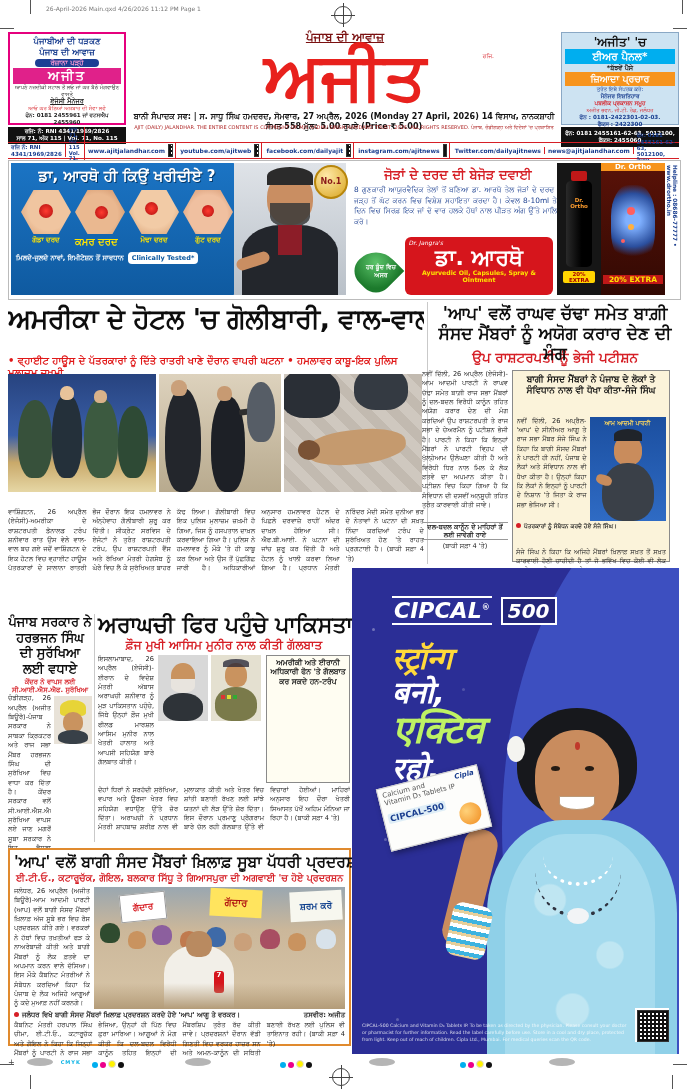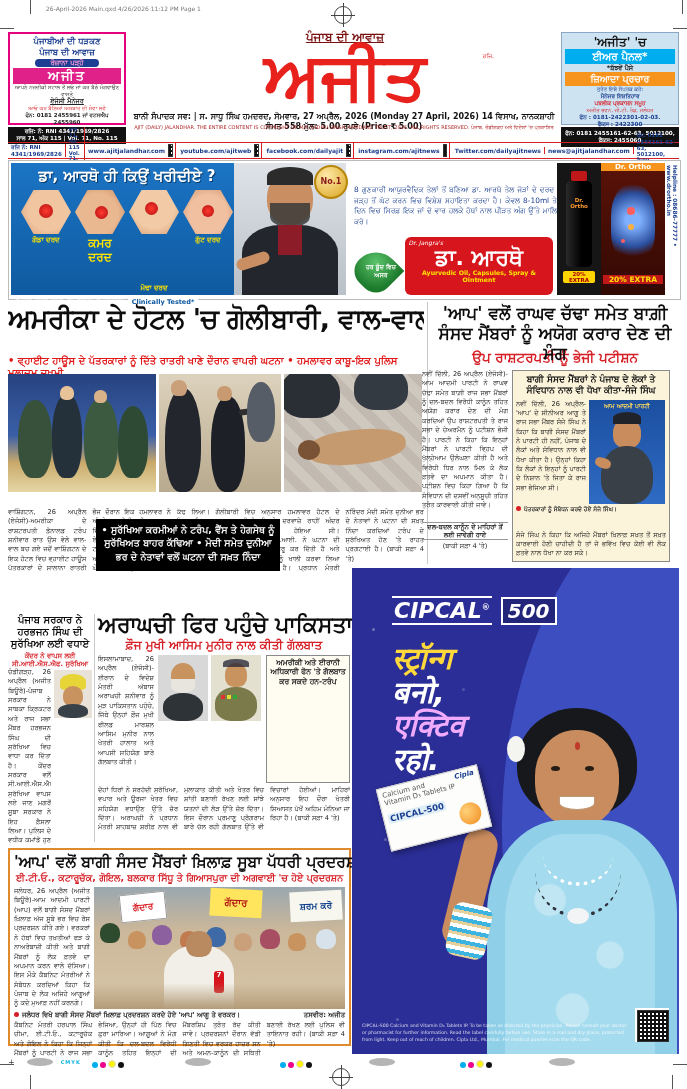--- a/index.html
+++ b/index.html
@@ -113,39 +113,40 @@
           </div>
         <div class="hex" style="width:50px;height:44px;background:radial-gradient(circle at 50% 40%,#f2cba6 55%,#d49c72);position:relative;">
             <div class="abs" style="left:16px;top:12px;width:13px;height:13px;border-radius:50%;background:radial-gradient(#ff3b30,#b00f0f);"></div>
           </div>
         <div class="hex" style="width:50px;height:44px;background:radial-gradient(circle at 50% 55%,#f0c0a0 55%,#cf9068);position:relative;">
             <div class="abs" style="left:19px;top:15px;width:12px;height:12px;border-radius:50%;background:radial-gradient(#ff3b30,#b00f0f);"></div>
           </div>
       </div>
       <div style="display:flex;gap:4px;justify-content:center;margin-top:2px;">
         <span class="b" style="font-size:7px;color:#ffe400;width:50px;text-align:center;">ਗੋਡਾ ਦਰਦ</span>
-        <span class="b" style="font-size:12px;color:#ffe400;width:50px;text-align:center;">ਕਮਰ ਦਰਦ</span>
-        <span class="b" style="font-size:7px;color:#ffe400;width:50px;text-align:center;margin-top:48px;">ਮੋਢਾ ਦਰਦ</span>
+        <span class="b" style="font-size:10px;color:#ffe400;width:50px;">ਕਮਰ ਦਰਦ</span>
+        <span class="b" style="font-size:7px;color:#ffe400;width:50px;text-align:center;">ਮੋਢਾ ਦਰਦ</span>
         <span class="b" style="font-size:7px;color:#ffe400;width:50px;text-align:center;">ਗੁੱਟ ਦਰਦ</span>
       </div>
       <div style="display:flex;align-items:center;gap:4px;margin-top:4px;">
         <span class="w b" style="font-size:6.8px;">ਮਿਲਦੇ-ਜੁਲਦੇ ਨਾਵਾਂ, ਇਮੀਟੇਸ਼ਨ ਤੋਂ ਸਾਵਧਾਨ</span>
         <span class="c" style="background:#fff;border-radius:4px;font-size:6.5px;font-weight:bold;color:#0f5aa0;padding:2px 4px;">Clinically Tested*</span>
       </div>
     </div>
 
     <div class="abs" style="left:225px;top:2px;width:112px;height:132px;background:linear-gradient(180deg,#dfe3e8,#b9c0c8);overflow:hidden;">
       <div class="abs" style="left:33px;top:10px;width:46px;height:52px;border-radius:46%;background:#c98e62;"></div>
       <div class="abs" style="left:33px;top:4px;width:46px;height:18px;border-radius:50% 50% 0 0;background:#2b2b2b;"></div>
       <div class="abs" style="left:36px;top:40px;width:40px;height:24px;border-radius:0 0 45% 45%;background:#3a3a3a;opacity:.85;"></div>
       <div class="abs" style="left:8px;top:62px;width:96px;height:70px;border-radius:40% 40% 0 0;background:#23262c;"></div>
       <div class="abs" style="left:44px;top:62px;width:24px;height:30px;background:#8c1d28;"></div>
       <div class="abs" style="left:2px;top:92px;width:34px;height:12px;border-radius:8px;background:#c98e62;transform:rotate(-18deg);"></div>
     </div>
     <div class="abs c" style="left:305px;top:4px;width:34px;height:34px;border-radius:50%;background:radial-gradient(circle at 35% 30%,#ffe9a8,#d9a520);border:2px solid #b8860b;box-sizing:border-box;font-size:8px;font-weight:bold;color:#8b1a1a;line-height:30px;">No.1</div>
+    <div class="abs c red b" style="left:345px;top:6px;width:208px;font-size:13px;">ਜੋੜਾਂ ਦੇ ਦਰਦ ਦੀ ਬੇਜੋੜ ਦਵਾਈ</div>
     <div class="abs j" style="left:345px;top:24px;width:208px;font-size:7.4px;line-height:1.45;color:#1a3e8f;">8 ਗੁਣਕਾਰੀ ਆਯੁਰਵੈਦਿਕ ਤੇਲਾਂ ਤੋਂ ਬਣਿਆ ਡਾ. ਆਰਥੋ ਤੇਲ ਜੋੜਾਂ ਦੇ ਦਰਦ ਨੂੰ ਜੜ੍ਹ ਤੋਂ ਘੱਟ ਕਰਨ ਵਿਚ ਵਿਸ਼ੇਸ਼ ਸਹਾਇਤਾ ਕਰਦਾ ਹੈ। ਕੇਵਲ 8-10ml ਤੇਲ ਦਿਨ ਵਿਚ ਸਿਰਫ਼ ਇਕ ਜਾਂ ਦੋ ਵਾਰ ਹਲਕੇ ਹੱਥਾਂ ਨਾਲ ਪੀੜਤ ਅੰਗ ਉੱਤੇ ਮਾਲਿਸ਼ ਕਰੋ।</div>
     <div class="abs" style="left:347px;top:90px;">
       <div class="drop c">
           <span class="w b" style="font-size:6.2px;padding-top:10px;">ਹਰ ਬੂੰਦ ਵਿਚ ਅਸਰ</span>
         </div>
     </div>
     <div class="abs" style="left:396px;top:76px;width:148px;height:58px;background:#d6151c;border-radius:6px;padding:2px 4px;box-sizing:border-box;">
       <div class="w" style="font-size:6px;font-style:italic;">Dr. Jangra's</div>
       <div class="w b c" style="font-size:22px;line-height:1.05;">ਡਾ. ਆਰਥੋ</div>
       <div class="c" style="font-size:6.2px;color:#ffe400;font-weight:bold;">Ayurvedic Oil, Capsules, Spray &amp; Ointment</div>
@@ -187,52 +188,51 @@
     </div>
     <div class="photo" style="width:138px;height:118px;background:repeating-linear-gradient(45deg,#cfc8bf 0 10px,#c2bab0 10px 20px);">
       <div class="fg" style="left:-4px;top:-6px;width:60px;height:50px;background:#2a2f36;"></div>
       <div class="fg" style="left:70px;top:-8px;width:54px;height:44px;background:#343a42;"></div>
       <div class="abs" style="left:22px;top:56px;width:100px;height:34px;border-radius:45%;background:#c59a6e;transform:rotate(-6deg);"></div>
       <div class="abs" style="left:14px;top:66px;width:22px;height:20px;border-radius:50%;background:#7a5235;"></div>
     </div>
   </div>
 
   <div class="abs cols5 bodytxt j" style="left:8px;top:508px;width:416px;height:102px;overflow:hidden;">ਵਾਸ਼ਿੰਗਟਨ, 26 ਅਪ੍ਰੈਲ (ਏਜੰਸੀ)-ਅਮਰੀਕਾ ਦੇ ਰਾਸ਼ਟਰਪਤੀ ਡੋਨਾਲਡ ਟਰੰਪ ਸ਼ਨੀਵਾਰ ਰਾਤ ਉਸ ਵੇਲੇ ਵਾਲ-ਵਾਲ ਬਚ ਗਏ ਜਦੋਂ ਵਾਸ਼ਿੰਗਟਨ ਦੇ ਇਕ ਹੋਟਲ ਵਿਚ ਵ੍ਹਾਈਟ ਹਾਊਸ ਪੱਤਰਕਾਰਾਂ ਦੇ ਸਾਲਾਨਾ ਰਾਤਰੀ ਭੋਜ ਦੌਰਾਨ ਇਕ ਹਮਲਾਵਰ ਨੇ ਅੰਨ੍ਹੇਵਾਹ ਗੋਲੀਬਾਰੀ ਸ਼ੁਰੂ ਕਰ ਦਿੱਤੀ। ਸੀਕ੍ਰੇਟ ਸਰਵਿਸ ਦੇ ਏਜੰਟਾਂ ਨੇ ਤੁਰੰਤ ਰਾਸ਼ਟਰਪਤੀ ਟਰੰਪ, ਉਪ ਰਾਸ਼ਟਰਪਤੀ ਵੈਂਸ ਅਤੇ ਰੱਖਿਆ ਮੰਤਰੀ ਹੇਗਸੇਥ ਨੂੰ ਘੇਰੇ ਵਿਚ ਲੈ ਕੇ ਸੁਰੱਖਿਅਤ ਬਾਹਰ ਕੱਢ ਲਿਆ। ਗੋਲੀਬਾਰੀ ਵਿਚ ਇਕ ਪੁਲਿਸ ਮੁਲਾਜ਼ਮ ਜ਼ਖ਼ਮੀ ਹੋ ਗਿਆ, ਜਿਸ ਨੂੰ ਹਸਪਤਾਲ ਦਾਖ਼ਲ ਕਰਵਾਇਆ ਗਿਆ ਹੈ। ਪੁਲਿਸ ਨੇ ਹਮਲਾਵਰ ਨੂੰ ਮੌਕੇ 'ਤੇ ਹੀ ਕਾਬੂ ਕਰ ਲਿਆ ਅਤੇ ਉਸ ਤੋਂ ਪੁੱਛਗਿੱਛ ਜਾਰੀ ਹੈ। ਅਧਿਕਾਰੀਆਂ ਅਨੁਸਾਰ ਹਮਲਾਵਰ ਹੋਟਲ ਦੇ ਪਿਛਲੇ ਦਰਵਾਜ਼ੇ ਰਾਹੀਂ ਅੰਦਰ ਦਾਖ਼ਲ ਹੋਇਆ ਸੀ। ਐਫ.ਬੀ.ਆਈ. ਨੇ ਘਟਨਾ ਦੀ ਜਾਂਚ ਸ਼ੁਰੂ ਕਰ ਦਿੱਤੀ ਹੈ ਅਤੇ ਹੋਟਲ ਨੂੰ ਖਾਲੀ ਕਰਵਾ ਲਿਆ ਗਿਆ ਹੈ। ਪ੍ਰਧਾਨ ਮੰਤਰੀ ਨਰਿੰਦਰ ਮੋਦੀ ਸਮੇਤ ਦੁਨੀਆ ਭਰ ਦੇ ਨੇਤਾਵਾਂ ਨੇ ਘਟਨਾ ਦੀ ਸਖ਼ਤ ਨਿੰਦਾ ਕਰਦਿਆਂ ਟਰੰਪ ਦੇ ਸੁਰੱਖਿਅਤ ਹੋਣ 'ਤੇ ਰਾਹਤ ਪ੍ਰਗਟਾਈ ਹੈ। (ਬਾਕੀ ਸਫ਼ਾ 4 'ਤੇ)</div>
-  <div class="abs c w b" style="left:96px;top:519px;width:184px;height:52px;background:#000;font-size:9.5px;line-height:1.4;padding:4px 5px;box-sizing:border-box;">• ਸੁਰੱਖਿਆ ਕਰਮੀਆਂ ਨੇ ਟਰੰਪ, ਵੈਂਸ ਤੇ ਹੇਗਸੇਥ ਨੂੰ ਸੁਰੱਖਿਅਤ ਬਾਹਰ ਕੱਢਿਆ • ਮੋਦੀ ਸਮੇਤ ਦੁਨੀਆ ਭਰ ਦੇ ਨੇਤਾਵਾਂ ਵਲੋਂ ਘਟਨਾ ਦੀ ਸਖ਼ਤ ਨਿੰਦਾ</div>
 
   <div class="colrule" style="left:427px;top:302px;height:262px;"></div>
 
   <div class="abs b c red" style="left:431px;top:349px;width:248px;font-size:13.5px;">ਉਪ ਰਾਸ਼ਟਰਪਤੀ ਨੂੰ ਭੇਜੀ ਪਟੀਸ਼ਨ</div>
   <div class="abs b c" style="left:431px;top:303px;width:248px;font-size:17px;line-height:1.18;color:#0d0d0d;">'ਆਪ' ਵਲੋਂ ਰਾਘਵ ਚੱਢਾ ਸਮੇਤ ਬਾਗ਼ੀ ਸੰਸਦ ਮੈਂਬਰਾਂ ਨੂੰ ਅਯੋਗ ਕਰਾਰ ਦੇਣ ਦੀ ਮੰਗ</div>
   <div class="abs" style="left:422px;top:370px;width:248px;height:192px;display:flex;gap:4px;">
     <div style="width:86px;display:flex;flex-direction:column;">
       <div class="bodytxt j" style="height:150px;overflow:hidden;">ਨਵੀਂ ਦਿੱਲੀ, 26 ਅਪ੍ਰੈਲ (ਏਜੰਸੀ)-ਆਮ ਆਦਮੀ ਪਾਰਟੀ ਨੇ ਰਾਘਵ ਚੱਢਾ ਸਮੇਤ ਬਾਗ਼ੀ ਰਾਜ ਸਭਾ ਮੈਂਬਰਾਂ ਨੂੰ ਦਲ-ਬਦਲ ਵਿਰੋਧੀ ਕਾਨੂੰਨ ਤਹਿਤ ਅਯੋਗ ਕਰਾਰ ਦੇਣ ਦੀ ਮੰਗ ਕਰਦਿਆਂ ਉਪ ਰਾਸ਼ਟਰਪਤੀ ਤੇ ਰਾਜ ਸਭਾ ਦੇ ਚੇਅਰਮੈਨ ਨੂੰ ਪਟੀਸ਼ਨ ਭੇਜੀ ਹੈ। ਪਾਰਟੀ ਨੇ ਕਿਹਾ ਕਿ ਇਨ੍ਹਾਂ ਮੈਂਬਰਾਂ ਨੇ ਪਾਰਟੀ ਵ੍ਹਿਪ ਦੀ ਖੁੱਲ੍ਹੇਆਮ ਉਲੰਘਣਾ ਕੀਤੀ ਹੈ ਅਤੇ ਵਿਰੋਧੀ ਧਿਰ ਨਾਲ ਮਿਲ ਕੇ ਲੋਕ ਫ਼ਤਵੇ ਦਾ ਅਪਮਾਨ ਕੀਤਾ ਹੈ। ਪਟੀਸ਼ਨ ਵਿਚ ਕਿਹਾ ਗਿਆ ਹੈ ਕਿ ਸੰਵਿਧਾਨ ਦੀ ਦਸਵੀਂ ਅਨੁਸੂਚੀ ਤਹਿਤ ਤੁਰੰਤ ਕਾਰਵਾਈ ਕੀਤੀ ਜਾਵੇ।</div>
       <div class="b c" style="font-size:6.6px;margin-top:2px;border-top:1px solid #999;border-bottom:1px solid #999;">ਦਲ-ਬਦਲ ਕਾਨੂੰਨ ਦੇ ਮਾਹਿਰਾਂ ਤੋਂ ਲਈ ਜਾਵੇਗੀ ਰਾਏ</div>
       <div class="bodytxt c" style="margin-top:2px;">(ਬਾਕੀ ਸਫ਼ਾ 4 'ਤੇ)</div>
     </div>
     <div style="width:158px;background:#fbf3da;border:1px solid #8a8a8a;padding:3px;box-sizing:border-box;">
       <div class="b c" style="font-size:9px;line-height:1.25;color:#0d0d0d;">ਬਾਗੀ ਸੰਸਦ ਮੈਂਬਰਾਂ ਨੇ ਪੰਜਾਬ ਦੇ ਲੋਕਾਂ ਤੇ ਸੰਵਿਧਾਨ ਨਾਲ ਵੀ ਧੋਖਾ ਕੀਤਾ-ਸੰਜੇ ਸਿੰਘ</div>
-      <div style="display:flex;gap:3px;margin-top:3px;">
+      <div style="display:flex;gap:3px;margin-top:20px;justify-content:center;">
         <div class="bodytxt j" style="width:70px;height:104px;overflow:hidden;">ਨਵੀਂ ਦਿੱਲੀ, 26 ਅਪ੍ਰੈਲ-'ਆਪ' ਦੇ ਸੀਨੀਅਰ ਆਗੂ ਤੇ ਰਾਜ ਸਭਾ ਮੈਂਬਰ ਸੰਜੇ ਸਿੰਘ ਨੇ ਕਿਹਾ ਕਿ ਬਾਗੀ ਸੰਸਦ ਮੈਂਬਰਾਂ ਨੇ ਪਾਰਟੀ ਹੀ ਨਹੀਂ, ਪੰਜਾਬ ਦੇ ਲੋਕਾਂ ਅਤੇ ਸੰਵਿਧਾਨ ਨਾਲ ਵੀ ਧੋਖਾ ਕੀਤਾ ਹੈ। ਉਨ੍ਹਾਂ ਕਿਹਾ ਕਿ ਲੋਕਾਂ ਨੇ ਇਨ੍ਹਾਂ ਨੂੰ ਪਾਰਟੀ ਦੇ ਨਿਸ਼ਾਨ 'ਤੇ ਜਿਤਾ ਕੇ ਰਾਜ ਸਭਾ ਭੇਜਿਆ ਸੀ।</div>
         <div class="photo" style="width:76px;height:104px;background:linear-gradient(180deg,#1b4fa0,#2f6bc4);">
           <div class="abs c b" style="left:0;top:2px;width:76px;font-size:6px;color:#ffd95e;">ਆਮ ਆਦਮੀ ਪਾਰਟੀ</div>
           <div class="fg" style="left:24px;top:18px;width:28px;height:30px;background:#c98c5c;"></div>
           <div class="abs" style="left:24px;top:12px;width:28px;height:12px;border-radius:50% 50% 0 0;background:#20242a;"></div>
           <div class="fg" style="left:12px;top:46px;width:52px;height:58px;background:#3a4048;"></div>
           <div class="abs" style="left:6px;top:58px;width:16px;height:10px;border-radius:40%;background:#c98c5c;transform:rotate(20deg);"></div>
         </div>
       </div>
       <div style="font-size:5.8px;font-weight:bold;margin-top:2px;"><span class="head-dot" style="width:5px;height:5px;"></span><span>ਪੱਤਰਕਾਰਾਂ ਨੂੰ ਸੰਬੋਧਨ ਕਰਦੇ ਹੋਏ ਸੰਜੇ ਸਿੰਘ।</span></div>
       <div class="bodytxt j" style="height:38px;overflow:hidden;margin-top:18px;">ਸੰਜੇ ਸਿੰਘ ਨੇ ਕਿਹਾ ਕਿ ਅਜਿਹੇ ਮੈਂਬਰਾਂ ਖ਼ਿਲਾਫ਼ ਸਖ਼ਤ ਤੋਂ ਸਖ਼ਤ ਕਾਰਵਾਈ ਹੋਣੀ ਚਾਹੀਦੀ ਹੈ ਤਾਂ ਜੋ ਭਵਿੱਖ ਵਿਚ ਕੋਈ ਵੀ ਲੋਕ ਫ਼ਤਵੇ ਨਾਲ ਧੋਖਾ ਨਾ ਕਰ ਸਕੇ।</div>
       <div class="bodytxt c">(ਬਾਕੀ ਸਫ਼ਾ 4 'ਤੇ)</div>
     </div>
   </div>
 
   <div class="abs" style="left:8px;top:614px;width:84px;">
-    <div class="b c" style="font-size:10px;line-height:1.2;color:#0d0d0d;">ਪੰਜਾਬ ਸਰਕਾਰ ਨੇ ਹਰਭਜਨ ਸਿੰਘ ਦੀ ਸੁਰੱਖਿਆ ਲਈ ਵਧਾਏ</div>
+    <div class="b c" style="font-size:13px;line-height:1.2;color:#0d0d0d;">ਪੰਜਾਬ ਸਰਕਾਰ ਨੇ ਹਰਭਜਨ ਸਿੰਘ ਦੀ ਸੁਰੱਖਿਆ ਲਈ ਵਧਾਏ</div>
     <div class="b c red" style="font-size:6.8px;margin-top:2px;">ਕੇਂਦਰ ਨੇ ਵਾਪਸ ਲਈ ਸੀ.ਆਈ.ਐਸ.ਐਫ. ਸੁਰੱਖਿਆ</div>
     <div class="photo" style="width:38px;height:48px;float:right;margin:2px 0 2px 3px;background:#e8e2d8;">
       <div class="abs" style="left:6px;top:4px;width:26px;height:16px;border-radius:50% 50% 20% 20%;background:#e7d437;"></div>
       <div class="fg" style="left:9px;top:16px;width:20px;height:20px;background:#c9935f;"></div>
       <div class="fg" style="left:4px;top:34px;width:30px;height:14px;background:#384048;"></div>
     </div>
     <div class="bodytxt j" style="height:176px;overflow:hidden;">ਚੰਡੀਗੜ੍ਹ, 26 ਅਪ੍ਰੈਲ (ਅਜੀਤ ਬਿਊਰੋ)-ਪੰਜਾਬ ਸਰਕਾਰ ਨੇ ਸਾਬਕਾ ਕ੍ਰਿਕਟਰ ਅਤੇ ਰਾਜ ਸਭਾ ਮੈਂਬਰ ਹਰਭਜਨ ਸਿੰਘ ਦੀ ਸੁਰੱਖਿਆ ਵਿਚ ਵਾਧਾ ਕਰ ਦਿੱਤਾ ਹੈ। ਕੇਂਦਰ ਸਰਕਾਰ ਵਲੋਂ ਸੀ.ਆਈ.ਐਸ.ਐਫ. ਸੁਰੱਖਿਆ ਵਾਪਸ ਲਏ ਜਾਣ ਮਗਰੋਂ ਸੂਬਾ ਸਰਕਾਰ ਨੇ ਇਹ ਫ਼ੈਸਲਾ ਲਿਆ। ਪੁਲਿਸ ਦੇ ਵਧੀਕ ਕਮਾਂਡੋ ਹੁਣ ਉਨ੍ਹਾਂ ਦੀ ਸੁਰੱਖਿਆ ਵਿਚ ਤਾਇਨਾਤ ਰਹਿਣਗੇ। ਸੂਤਰਾਂ ਅਨੁਸਾਰ ਖ਼ਤਰੇ ਦੇ ਮੱਦੇਨਜ਼ਰ ਇਹ ਕਦਮ ਚੁੱਕਿਆ ਗਿਆ ਹੈ। (ਬਾਕੀ ਸਫ਼ਾ 4 'ਤੇ)</div>
   </div>
   <div class="colrule" style="left:94px;top:614px;height:228px;"></div>
 
@@ -295,21 +295,21 @@
     <div class="abs" style="left:150px;top:-90px;width:420px;height:700px;border-radius:50%;background:#3d4fc0;"></div>
     <div class="abs" style="left:20px;top:60px;width:3px;height:3px;border-radius:50%;background:#ffffff55;box-shadow:30px 90px 0 #ffffff44,70px 300px 0 #ffffff3a,12px 210px 0 #ffffff40,48px 160px 0 #ffffff33,24px 390px 0 #ffffff3a,90px 60px 0 #ffffff2e;"></div>
 
     <div class="abs" style="left:40px;top:30px;">
       <span class="w b" style="font-size:22px;font-style:italic;border-top:2px solid #fff;border-bottom:2px solid #fff;padding:0 2px;"><span>CIPCAL</span><sup style="font-size:8px;">®</sup></span>
       <span class="w b" style="font-size:20px;font-style:italic;border:2px solid #fff;padding:0 5px;margin-left:4px;background:#23257a;">500</span>
     </div>
     <div class="abs" style="left:40px;top:74px;line-height:1.12;">
       <div class="b" style="font-size:30px;font-style:italic;color:#ffd93b;">स्ट्रॉन्ग</div>
       <div class="b w" style="font-size:30px;font-style:italic;">बनो,</div>
-      <div class="b" style="font-size:30px;font-style:italic;color:#f0abfc;">एक्टिव</div>
+      <div class="b" style="font-size:38px;font-style:italic;color:#bef264;">एक्टिव</div>
       <div class="b w" style="font-size:30px;font-style:italic;">रहो.</div>
     </div>
 
     <div class="abs" style="left:95px;top:140px;width:232px;height:346px;">
       <div class="abs" style="left:70px;top:0;width:120px;height:110px;border-radius:50% 50% 45% 45%;background:#17181c;"></div>
       <div class="abs" style="left:60px;top:28px;width:18px;height:26px;border-radius:50%;background:#f4f4f0;"></div>
       <div class="abs" style="left:88px;top:22px;width:84px;height:96px;border-radius:48% 48% 44% 44%;background:#c98c5e;"></div>
       <div class="abs" style="left:128px;top:34px;width:5px;height:8px;border-radius:50%;background:#c0392b;"></div>
       <div class="abs" style="left:104px;top:58px;width:9px;height:5px;border-radius:50%;background:#241b14;box-shadow:34px 0 0 #241b14;"></div>
       <div class="abs" style="left:112px;top:88px;width:36px;height:14px;border-radius:0 0 50% 50%;background:#fff;border:1px solid #b97;box-sizing:border-box;"></div>

